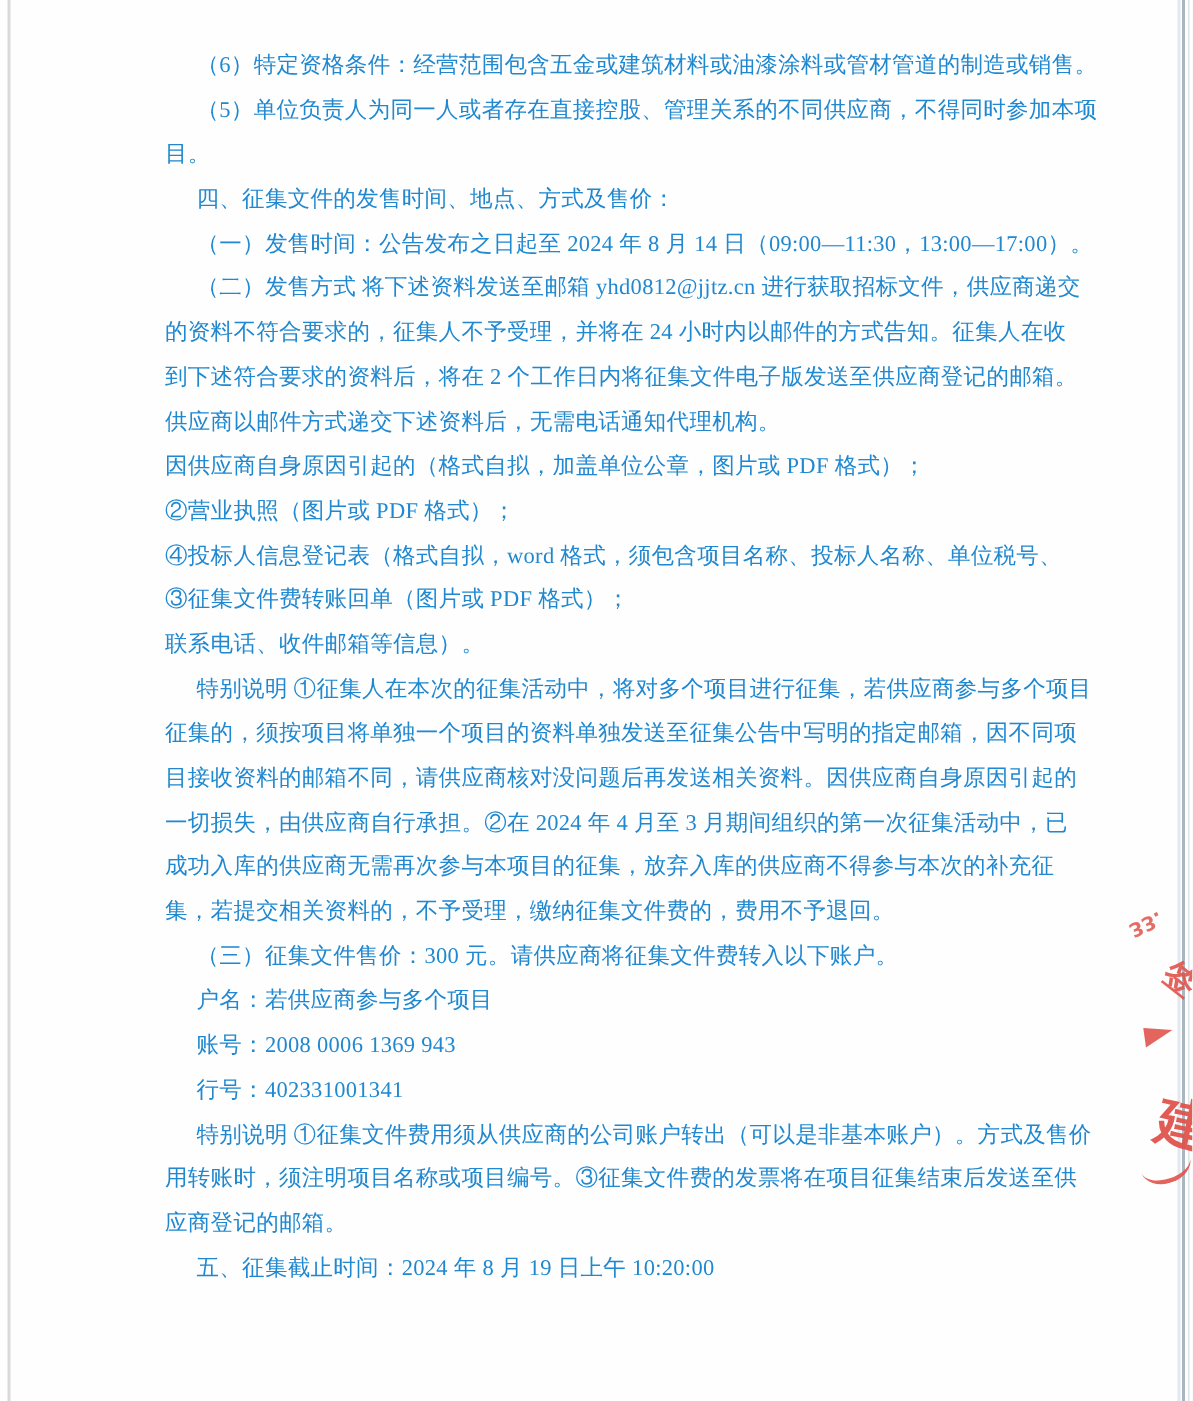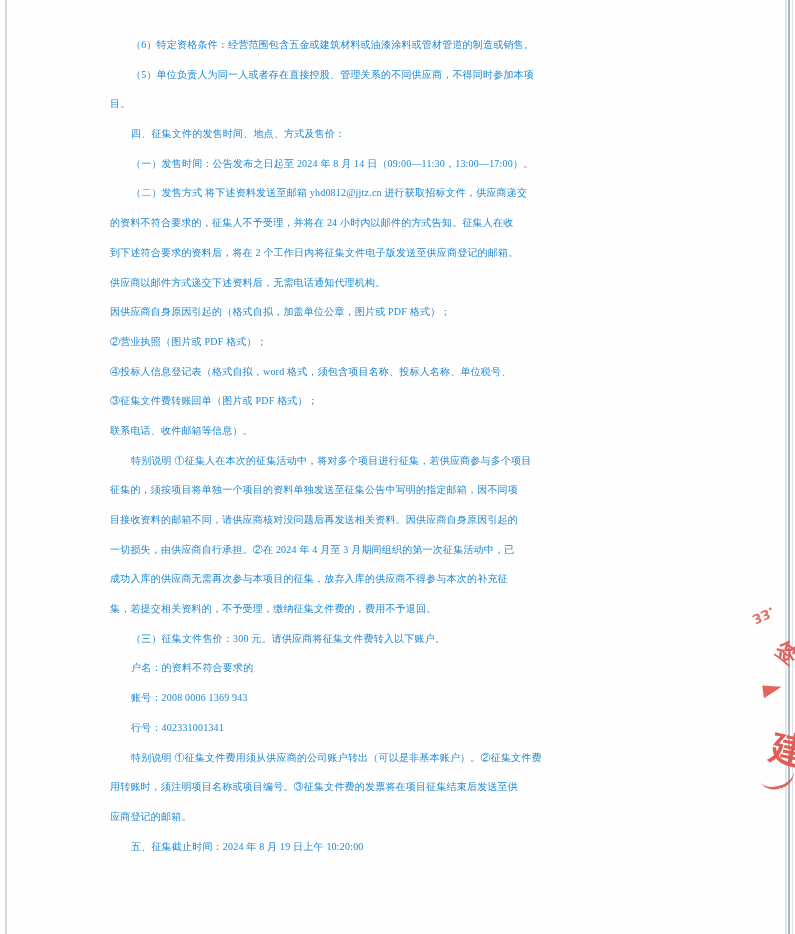--- a/index.html
+++ b/index.html
@@ -25,21 +25,21 @@
   }
   .edge-right-far {
     position: absolute; left: 792px; top: 0; bottom: 0; width: 1px;
     background: #dde4e9;
   }
   
   .doc {
     position: absolute; left: 0; top: 0; right: 0;
     padding: 30px 88px 0 110px;
     color: #2088d0;
-    font-size: 10px;
+    font-size: 15px;
     letter-spacing: 0.2px;
   }
   .line {
     height: 29.7px; line-height: 29.7px;
     white-space: nowrap;
   }
   .line.indent { padding-left: 21px; }
   
   .stamp { position: absolute; color: #e0544c; pointer-events: none; }
   .stamp-digits {
@@ -97,24 +97,24 @@
       <div class="line">④投标人信息登记表（格式自拟，word 格式，须包含项目名称、投标人名称、单位税号、</div>
       <div class="line">③征集文件费转账回单（图片或 PDF 格式）；</div>
       <div class="line">联系电话、收件邮箱等信息）。</div>
       <div class="line indent">特别说明 ①征集人在本次的征集活动中，将对多个项目进行征集，若供应商参与多个项目</div>
       <div class="line">征集的，须按项目将单独一个项目的资料单独发送至征集公告中写明的指定邮箱，因不同项</div>
       <div class="line">目接收资料的邮箱不同，请供应商核对没问题后再发送相关资料。因供应商自身原因引起的</div>
       <div class="line">一切损失，由供应商自行承担。②在 2024 年 4 月至 3 月期间组织的第一次征集活动中，已</div>
       <div class="line">成功入库的供应商无需再次参与本项目的征集，放弃入库的供应商不得参与本次的补充征</div>
       <div class="line">集，若提交相关资料的，不予受理，缴纳征集文件费的，费用不予退回。</div>
       <div class="line indent">（三）征集文件售价：300 元。请供应商将征集文件费转入以下账户。</div>
-      <div class="line indent">户名：的资料不符合要求的</div>
+      <div class="line indent">户名：若供应商参与多个项目</div>
       <div class="line indent">账号：2008 0006 1369 943</div>
       <div class="line indent">行号：402331001341</div>
-      <div class="line indent">特别说明 ①征集文件费用须从供应商的公司账户转出（可以是非基本账户）。②征集文件费</div>
+      <div class="line indent">特别说明 ①征集文件费用须从供应商的公司账户转出（可以是非基本账户）。方式及售价</div>
       <div class="line">用转账时，须注明项目名称或项目编号。③征集文件费的发票将在项目征集结束后发送至供</div>
       <div class="line">应商登记的邮箱。</div>
       <div class="line indent">五、征集截止时间：2024 年 8 月 19 日上午 10:20:00</div>
     </div>
 
   <div class="stamp stamp-digits">33.</div>
   <div class="stamp stamp-scribble">签</div>
   <div class="stamp stamp-arrow"></div>
   <div class="stamp stamp-char">建</div>
   <div class="stamp stamp-curve"></div>

